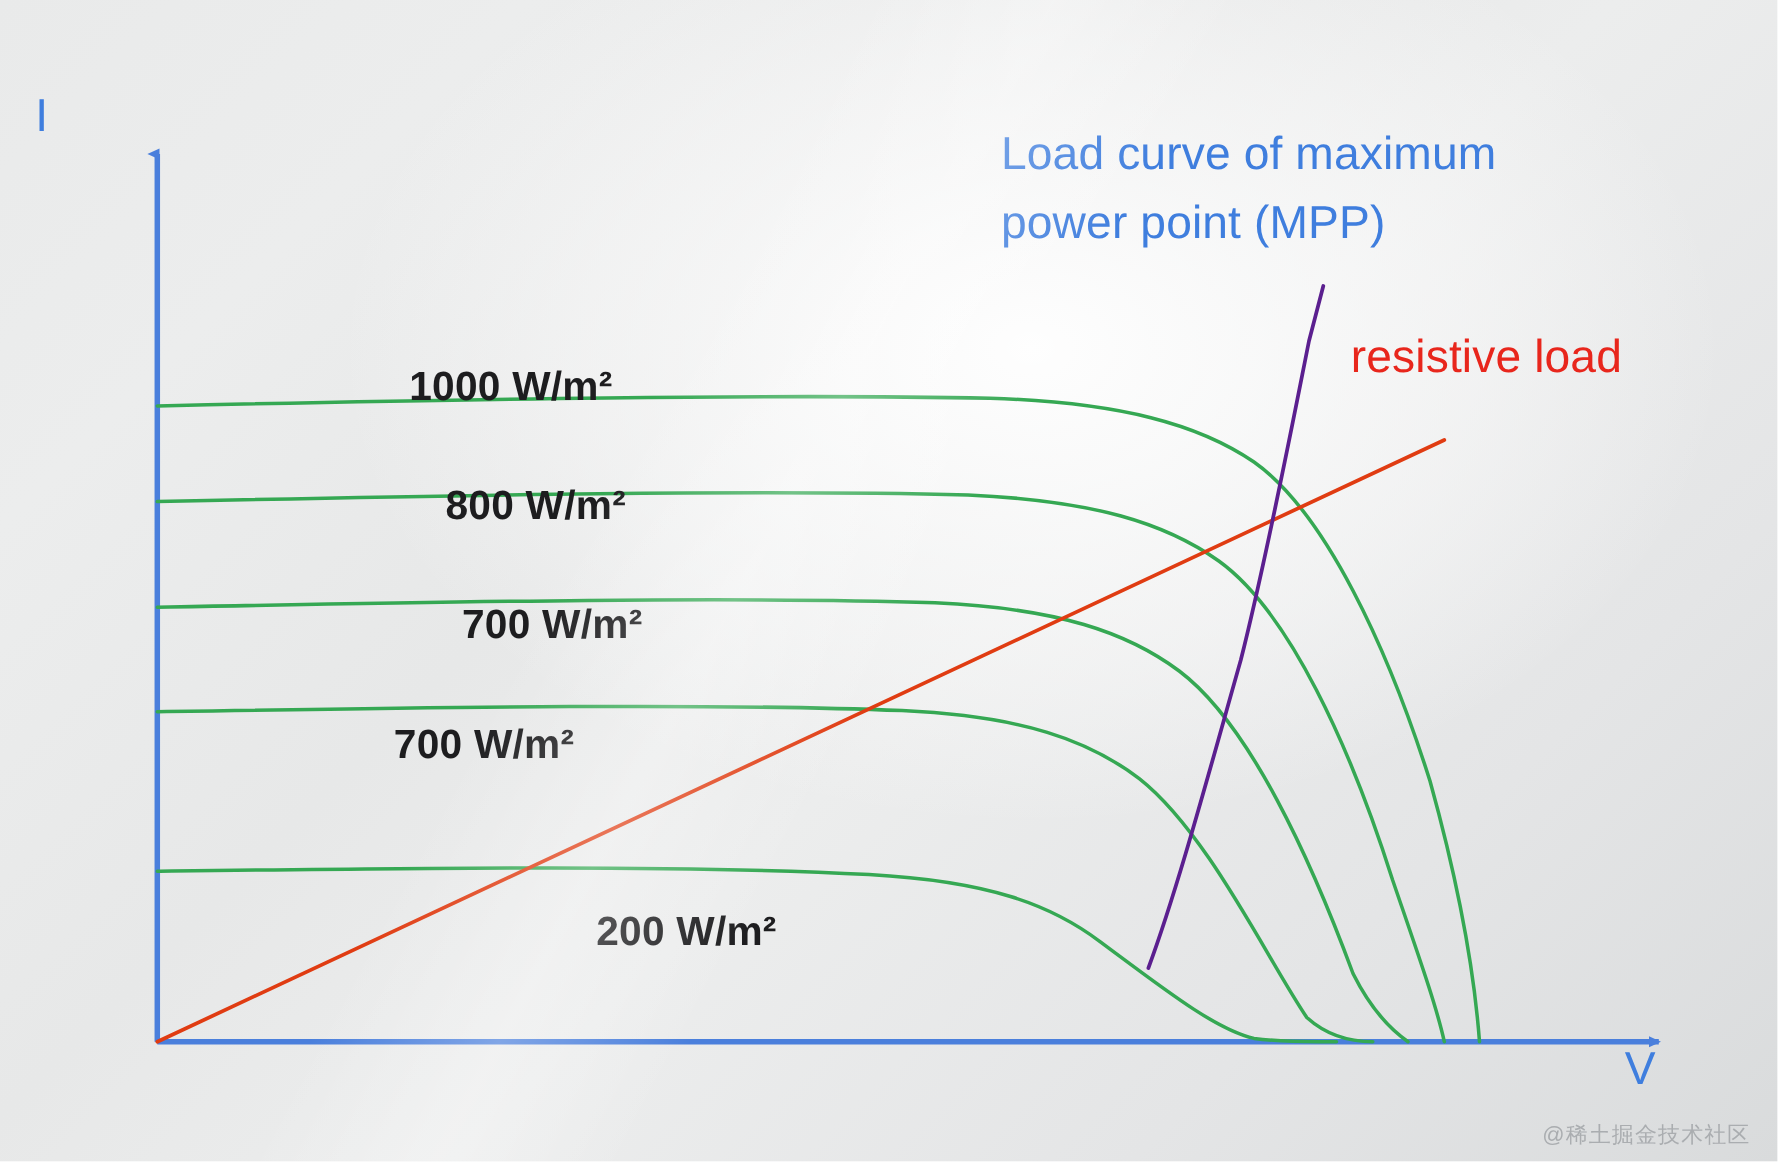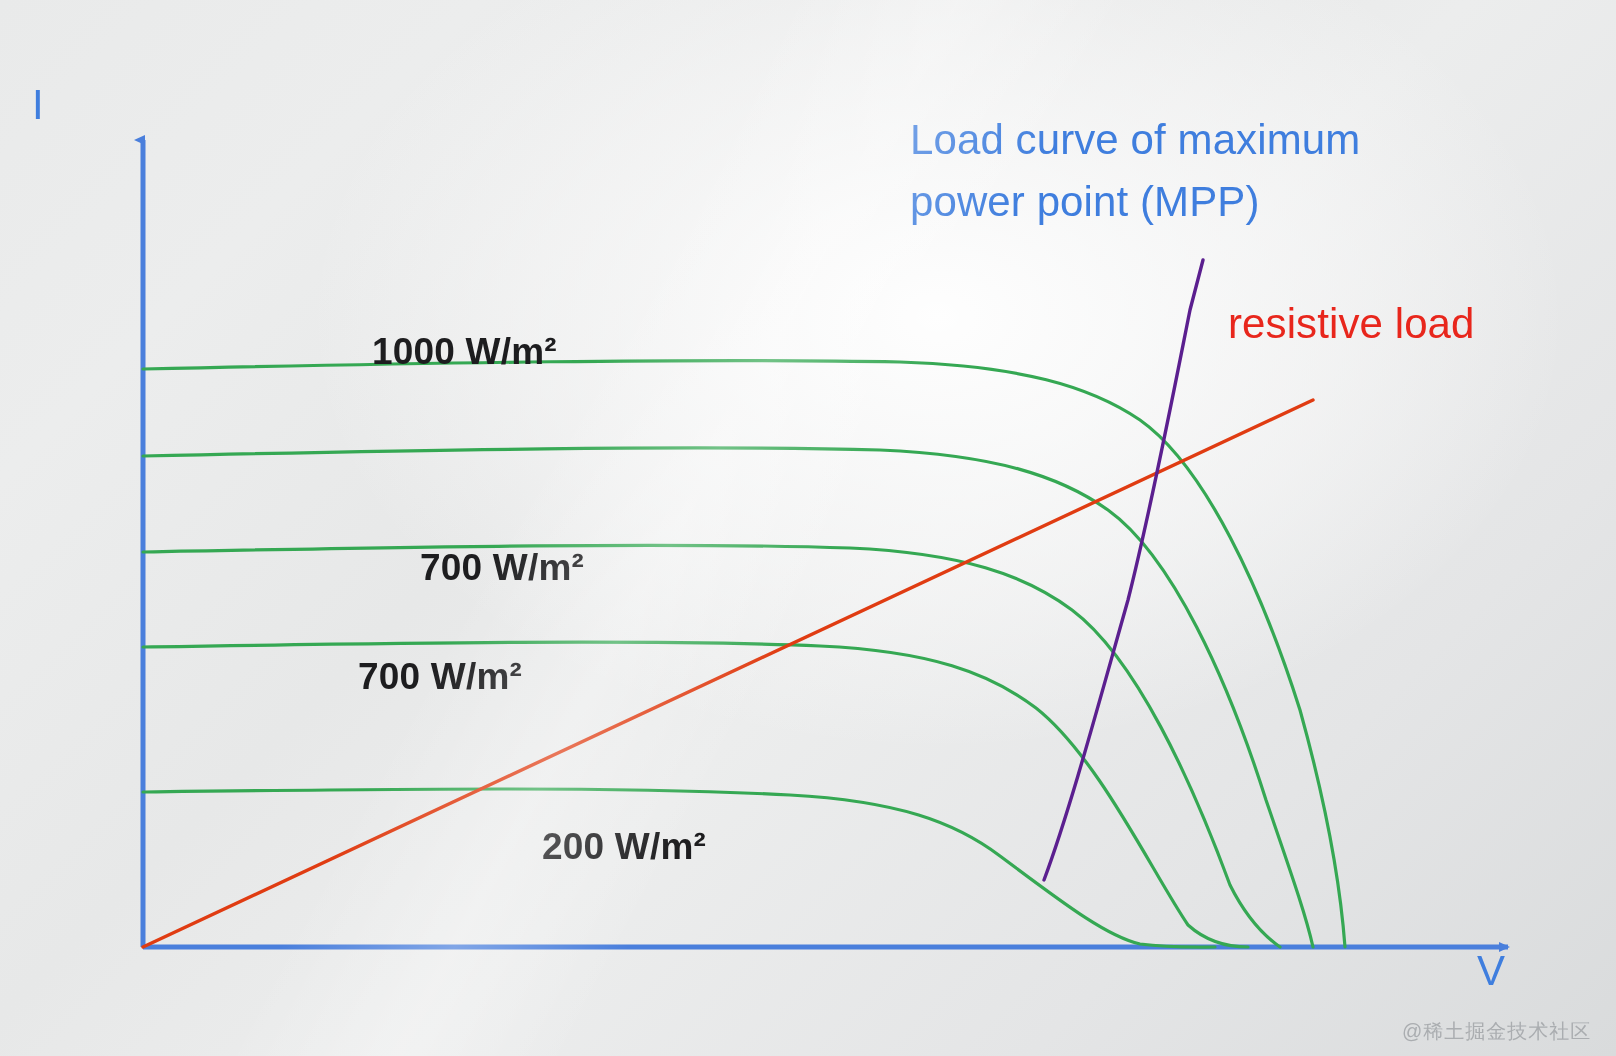--- a/index.html
+++ b/index.html
@@ -98,20 +98,21 @@
 
     <line x1="143" y1="947" x2="1313" y2="400" stroke="#e03c12" stroke-width="3.4" stroke-linecap="round"></line>
 
     <path fill="none" stroke="#5b1f8f" stroke-width="3.4" stroke-linecap="round" d="M1044,880 C 1070,810 1098,706 1128,600 C 1152,505 1176,380 1190,310 L1203,260"></path>
   </svg>
 
   <div class="lbl axis-letter" style="left:32px; top:80px; color:#3f7ede;">I</div>
   <div class="lbl axis-letter" style="left:1477px; top:946px; color:#3f7ede;">V</div>
 
   <div class="lbl irr-label" style="left:372px; top:285px;">1000 W/m²</div>
+  <div class="lbl irr-label" style="left:405px; top:393px;">800 W/m²</div>
   <div class="lbl irr-label" style="left:420px; top:501px;">700 W/m²</div>
   <div class="lbl irr-label" style="left:358px; top:610px;">700 W/m²</div>
   <div class="lbl irr-label" style="left:542px; top:780px;">200 W/m²</div>
 
   <div class="lbl callout-blue" style="left:910px; top:115px;">Load curve of maximum</div>
   <div class="lbl callout-blue" style="left:910px; top:177px;">power point (MPP)</div>
   <div class="lbl callout-red" style="left:1228px; top:299px;">resistive load</div>
 
   <div class="watermark" style="left:1402px; top:1018px;">@稀土掘金技术社区</div>
 

